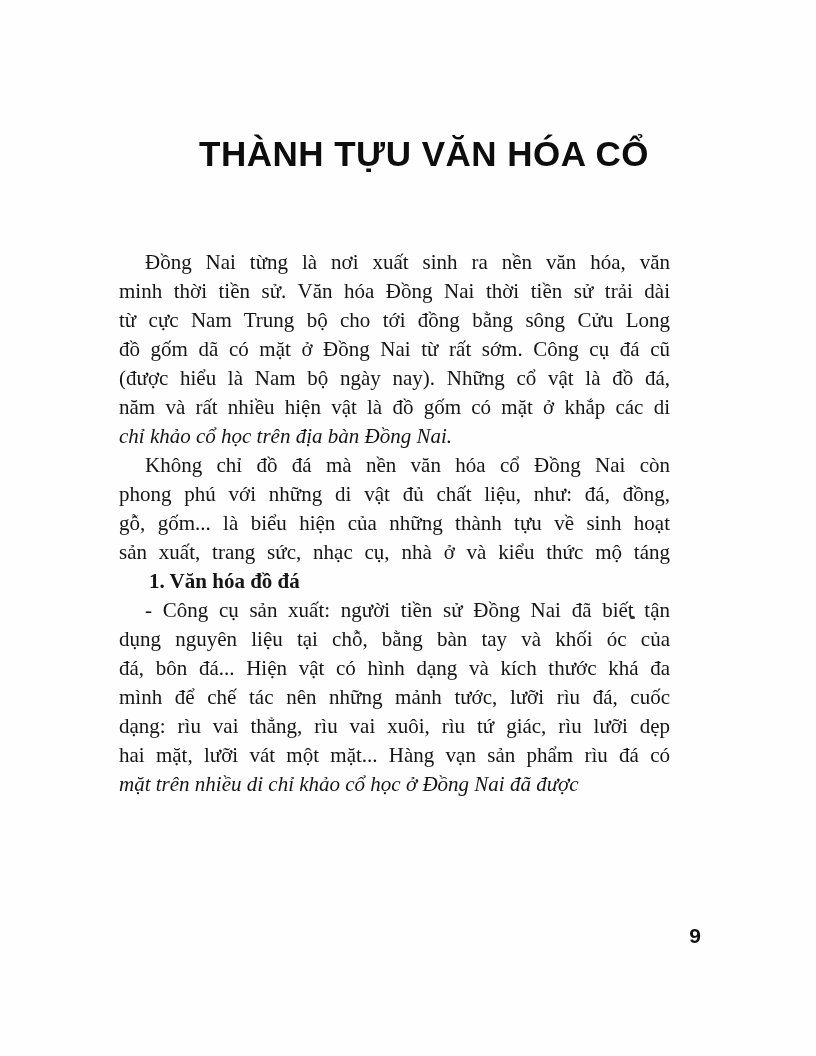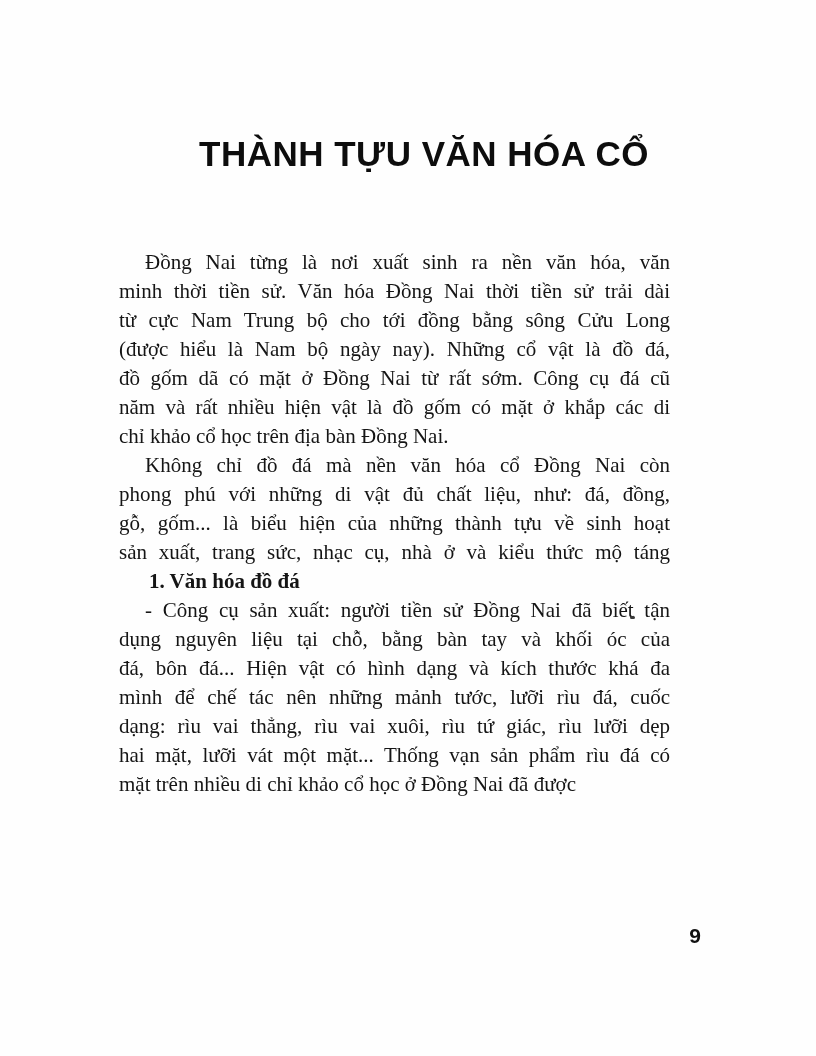--- a/index.html
+++ b/index.html
@@ -37,21 +37,21 @@
     left: 119px;
     width: 551px;
     font-size: 21px;
     line-height: 29px;
   }
   .ln {
     text-align: justify;
     text-align-last: justify;
     min-height: 29px;
   }
-  .ln.end { text-align-last: left; }
+  .ln.end { text-align-last: left; font-style: italic; }
   .ln.ind { text-indent: 26px; }
   .heading {
     font-weight: 700;
     text-align: center;
     text-align-last: left;
     text-indent: 30px;
     min-height: 29px;
   }
   .page-number {
     position: absolute;
@@ -82,42 +82,42 @@
   <h1 class="title">
     <span class="t-line">THÀNH TỰU VĂN HÓA CỔ</span>
   </h1>
 
   <div class="text-block">
 
     <div class="para">
       <div class="ln ind">Đồng Nai từng là nơi xuất sinh ra nền văn hóa, văn</div>
       <div class="ln">minh thời tiền sử. Văn hóa Đồng Nai thời tiền sử trải dài</div>
       <div class="ln">từ cực Nam Trung bộ cho tới đồng bằng sông Cửu Long</div>
+      <div class="ln">đồ gốm dã có mặt ở Đồng Nai từ rất sớm. Công cụ đá cũ</div>
       <div class="ln">(được hiểu là Nam bộ ngày nay). Những cổ vật là đồ đá,</div>
-      <div class="ln">đồ gốm dã có mặt ở Đồng Nai từ rất sớm. Công cụ đá cũ</div>
       <div class="ln">năm và rất nhiều hiện vật là đồ gốm có mặt ở khắp các di</div>
       <div class="ln end">chỉ khảo cổ học trên địa bàn Đồng Nai.</div>
     </div>
 
     <div class="para">
       <div class="ln ind">Không chỉ đồ đá mà nền văn hóa cổ Đồng Nai còn</div>
       <div class="ln">phong phú với những di vật đủ chất liệu, như: đá, đồng,</div>
       <div class="ln">gỗ, gốm... là biểu hiện của những thành tựu về sinh hoạt</div>
       <div class="ln">sản xuất, trang sức, nhạc cụ, nhà ở và kiểu thức mộ táng</div>
     </div>
 
     <div class="ln heading">1. Văn hóa đồ đá</div>
 
     <div class="para">
       <div class="ln ind">- Công cụ sản xuất: người tiền sử Đồng Nai đã biết tận</div>
       <div class="ln">dụng nguyên liệu tại chỗ, bằng bàn tay và khối óc của</div>
       <div class="ln">đá, bôn đá... Hiện vật có hình dạng và kích thước khá đa</div>
       <div class="ln">mình để chế tác nên những mảnh tước, lưỡi rìu đá, cuốc</div>
       <div class="ln">dạng: rìu vai thẳng, rìu vai xuôi, rìu tứ giác, rìu lưỡi dẹp</div>
-      <div class="ln">hai mặt, lưỡi vát một mặt... Thống vạn sản phẩm rìu đá có</div>
+      <div class="ln">hai mặt, lưỡi vát một mặt... Hàng vạn sản phẩm rìu đá có</div>
       <div class="ln end">mặt trên nhiều di chỉ khảo cổ học ở Đồng Nai đã được</div>
     </div>
 
   </div>
 
   <div class="artifact-dot"></div>
 
   <div class="page-number">9</div>
 
 </div>

